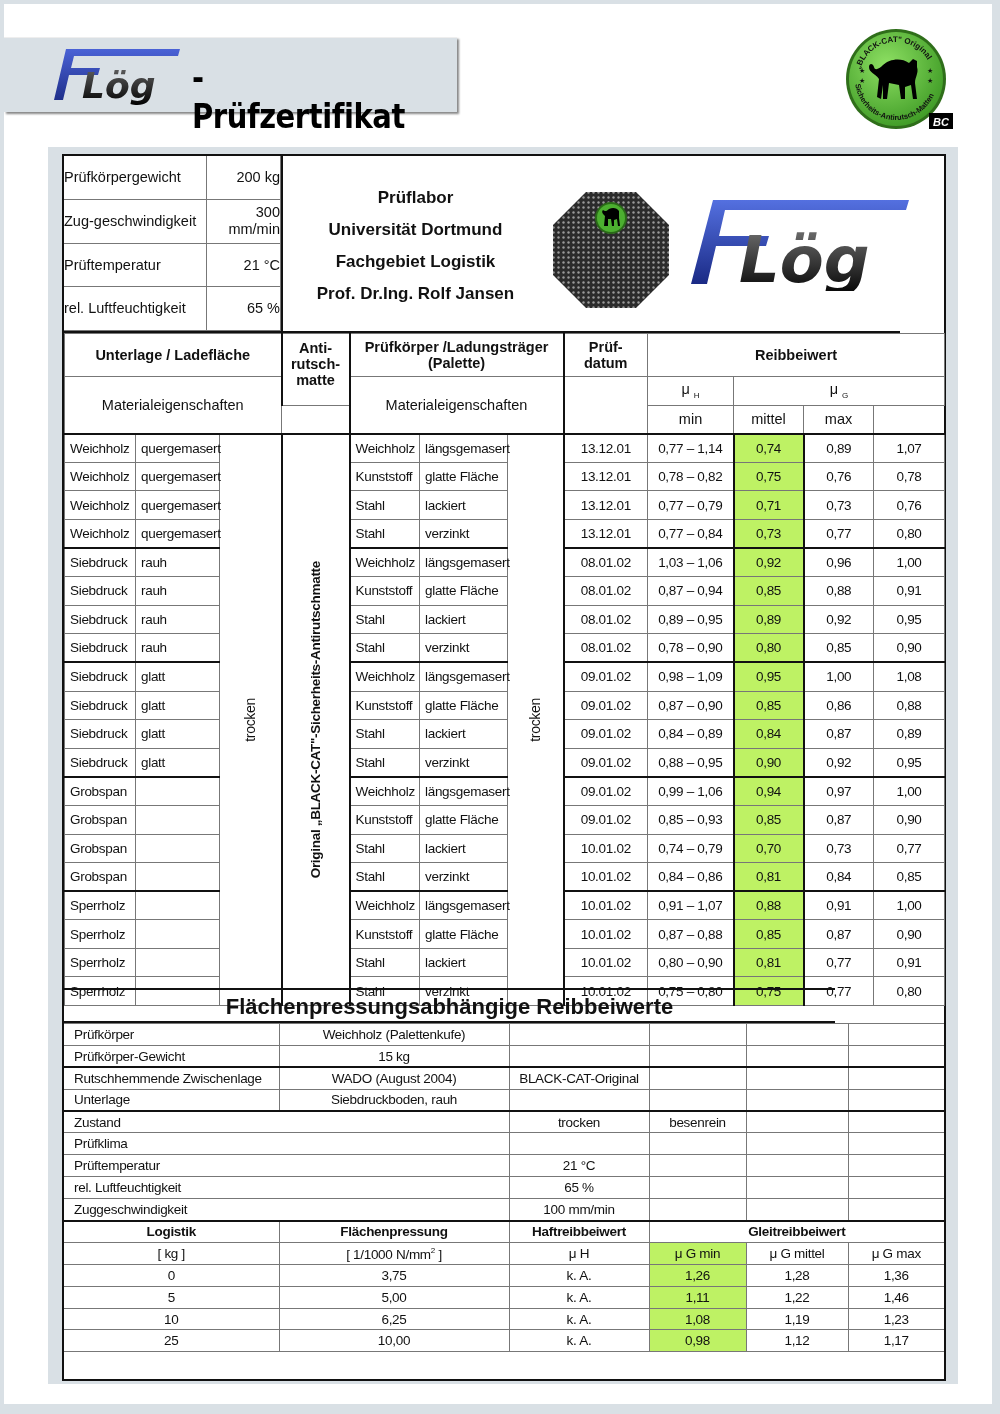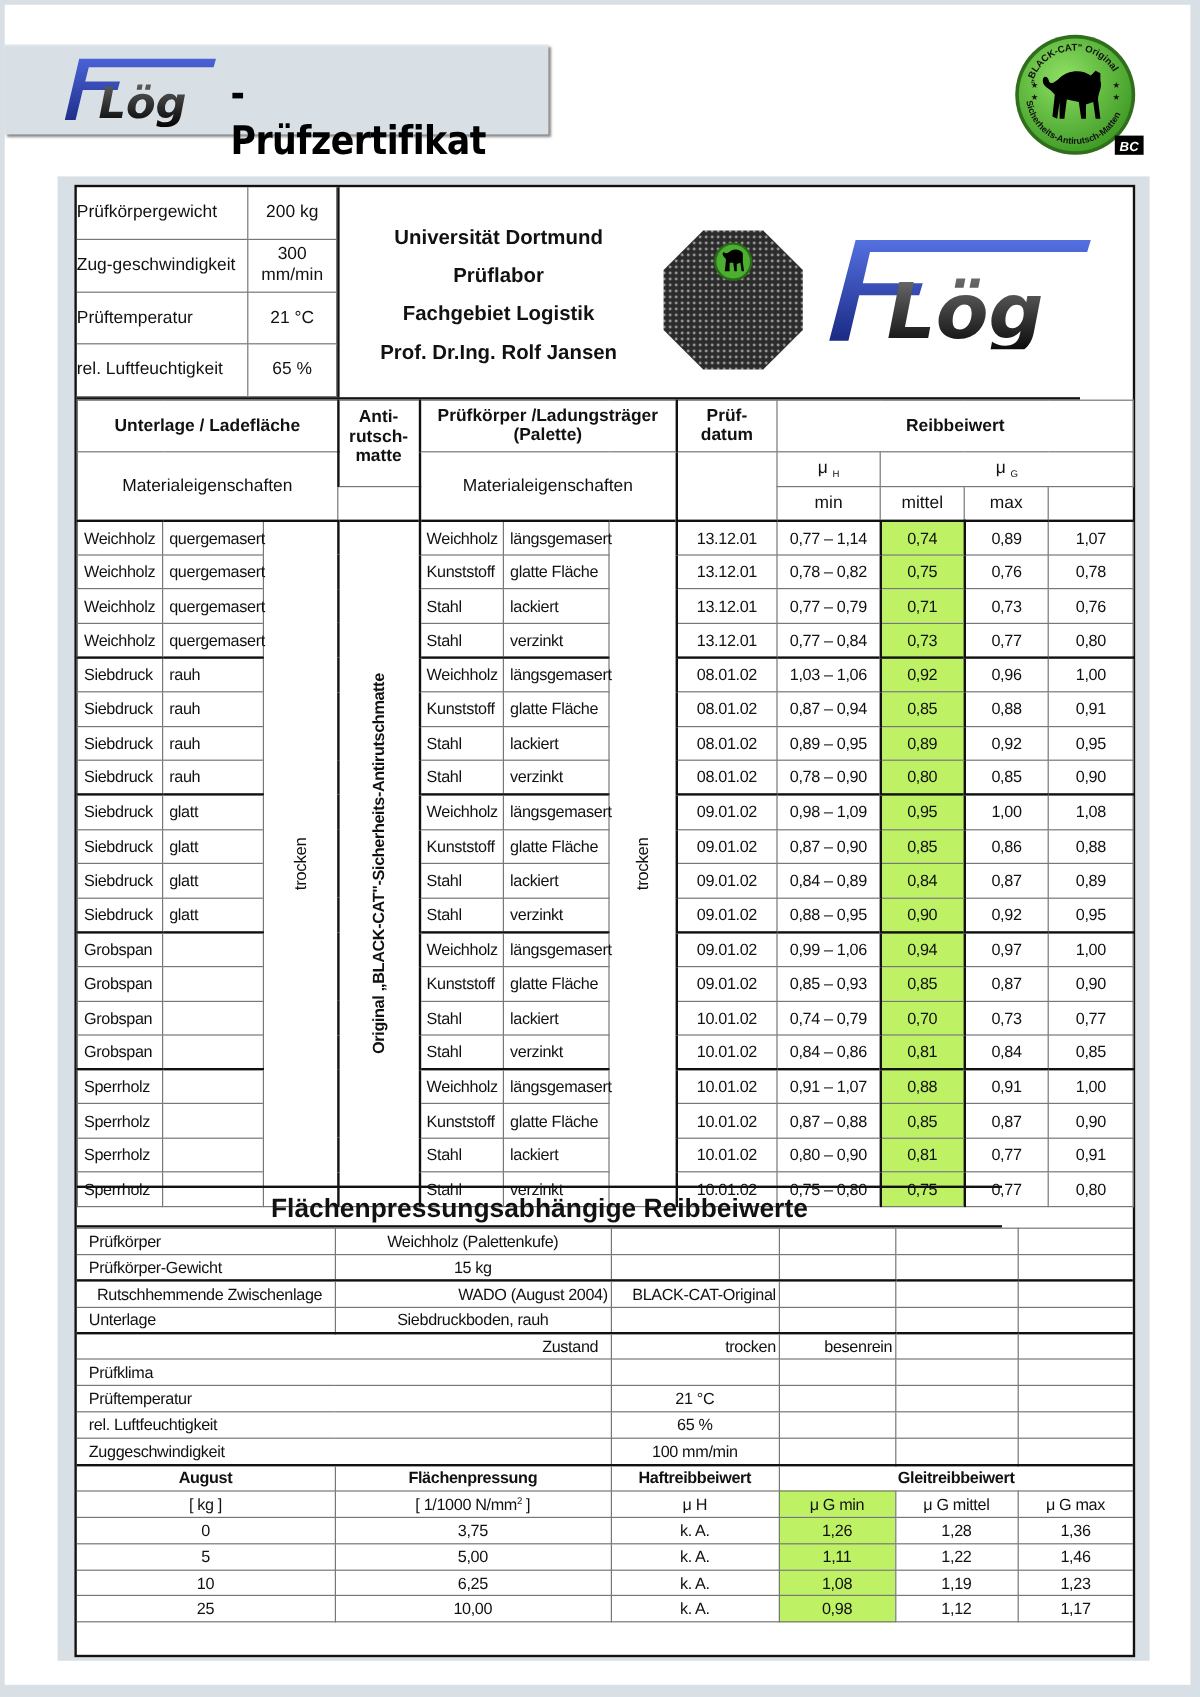--- a/index.html
+++ b/index.html
@@ -10,21 +10,21 @@
   .banner .logo { position: absolute; left: 48px; top: 6px; }
   .banner .title { position: absolute; left: 188px; top: 20px; font-size: 33px; font-weight: bold; letter-spacing: -0.5px; color: #000; font-family: "DejaVu Sans", sans-serif; transform: scaleX(0.88); transform-origin: left; }
   .badge { position: absolute; left: 835px; top: 23px; }
   .panel { position: absolute; left: 44px; top: 143px; width: 910px; height: 1237px; background: #d9e0e5; }
   .sheet { position: absolute; left: 14px; top: 7px; width: 884px; height: 1227px; background: #fff; border: 2px solid #111; }
 
   table { border-collapse: collapse; }
   .info-wrap { position: absolute; left: 0; top: 0; width: 217px; height: 175px; }
   .info { width: 217px; height: 175px; }
   .info td { border: 1px solid #777; font-size: 14.5px; height: 43px; line-height: 17px; }
-  .info td.v { text-align: center; width: 74px; }
+  .info td.v { text-align: right; width: 74px; }
   .info tr:first-child td { border-top: none; }
   .info td:first-child { border-left: none; }
   .lab { position: absolute; left: 217px; top: 0; width: 663px; height: 175px; border-left: 2px solid #111; }
   .lab .lines { position: absolute; left: 0; top: 26px; width: 265px; text-align: center; font-weight: bold; font-size: 17px; line-height: 32px; }
   .lab .mat { position: absolute; left: 268px; top: 34px; }
   .lab .flog2 { position: absolute; left: 404px; top: 40px; }
 
   .main { position: absolute; left: 0; top: 175px; width: 836px; border-top: 2px solid #111; }
   .main table { width: 880px; table-layout: fixed; }
   .main td { border: 1px solid #777; font-size: 13.5px; height: 28.6px; padding: 0 5px; white-space: nowrap; letter-spacing: -0.3px; }
@@ -37,21 +37,21 @@
   .vl2 { border-left: 2px solid #111 !important; }
   .rot { writing-mode: vertical-rl; transform: rotate(180deg); text-align: center; }
   .rot-cell { vertical-align: middle; text-align: center; }
 
   .sec2 { position: absolute; left: 0; top: 832px; width: 771px; border-top: 2px solid #111; }
   .sec2 .big { height: 33px; text-align: center; font-weight: bold; font-size: 22px; line-height: 33px; border-bottom: 2px solid #111; }
   .sec2 table { width: 880px; table-layout: fixed; }
   .sec2 td { border: 1px solid #777; font-size: 13.5px; height: 21.9px; padding: 0 10px; letter-spacing: -0.3px; white-space: nowrap; }
   .sec2 td.c { padding: 0 2px; }
   .sec2 .bh td { font-weight: bold; border-top: 2px solid #111; }
-  .sec2 .tb td { border-top: 2px solid #111; text-align: right; }
+  .sec2 .tb td { border-top: 2px solid #111; }
   .sec2 td:first-child { border-left: none; }
   .sec2 td:last-child { border-right: none; }
   sup { font-size: 8px; }
   .mu { font-size: 13px; }
   .mu sub { font-size: 8px; }
 </style>
 </head>
 <body>
 
 <div class="page">
@@ -117,22 +117,22 @@
           <tr>
             <td>rel. Luftfeuchtigkeit</td>
             <td class="v">65 %</td>
           </tr>
         </tbody>
           </table>
       </div>
 
       <div class="lab">
         <div class="lines">
+          <div>Prüflabor</div>
           <div>Universität Dortmund</div>
-          <div>Prüflabor</div>
           <div>Fachgebiet Logistik</div>
           <div>Prof. Dr.Ing. Rolf Jansen</div>
         </div>
         <svg class="mat" width="120" height="120" viewBox="0 0 120 120">
           <defs>
             <pattern id="dots" width="5" height="5" patternUnits="userSpaceOnUse">
                 <rect width="5" height="5" fill="#2b2b2b"></rect>
                 <circle cx="2.5" cy="2.5" r="1.2" fill="#9a9a9a"></circle>
               </pattern>
           </defs>
@@ -503,21 +503,21 @@
               <tr>
                 <td colspan="2">Zuggeschwindigkeit</td>
                 <td class="c">100 mm/min</td>
                 <td class="c"></td>
                 <td class="c"></td>
                 <td class="c"></td>
               </tr>
             </tbody>
           <tbody>
               <tr class="bh">
-            <td class="c">August</td>
+            <td class="c">Logistik</td>
             <td class="c">Flächenpressung</td>
             <td class="c">Haftreibbeiwert</td>
             <td class="c" colspan="3">Gleitreibbeiwert</td>
           </tr>
           <tr>
             <td class="c">[ kg ]</td>
             <td class="c"><span>[ 1/1000 N/mm</span><sup>2</sup><span> ]</span></td>
             <td class="c">μ H</td>
             <td class="c green">μ G min</td>
             <td class="c">μ G mittel</td>

